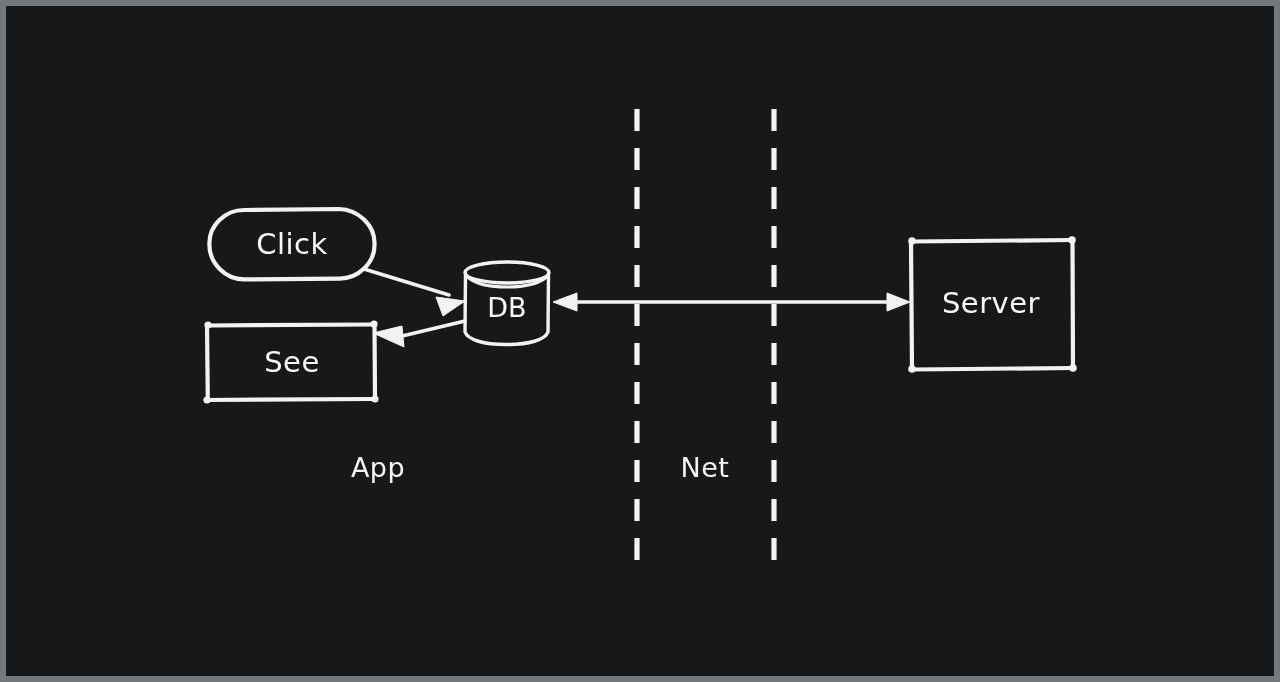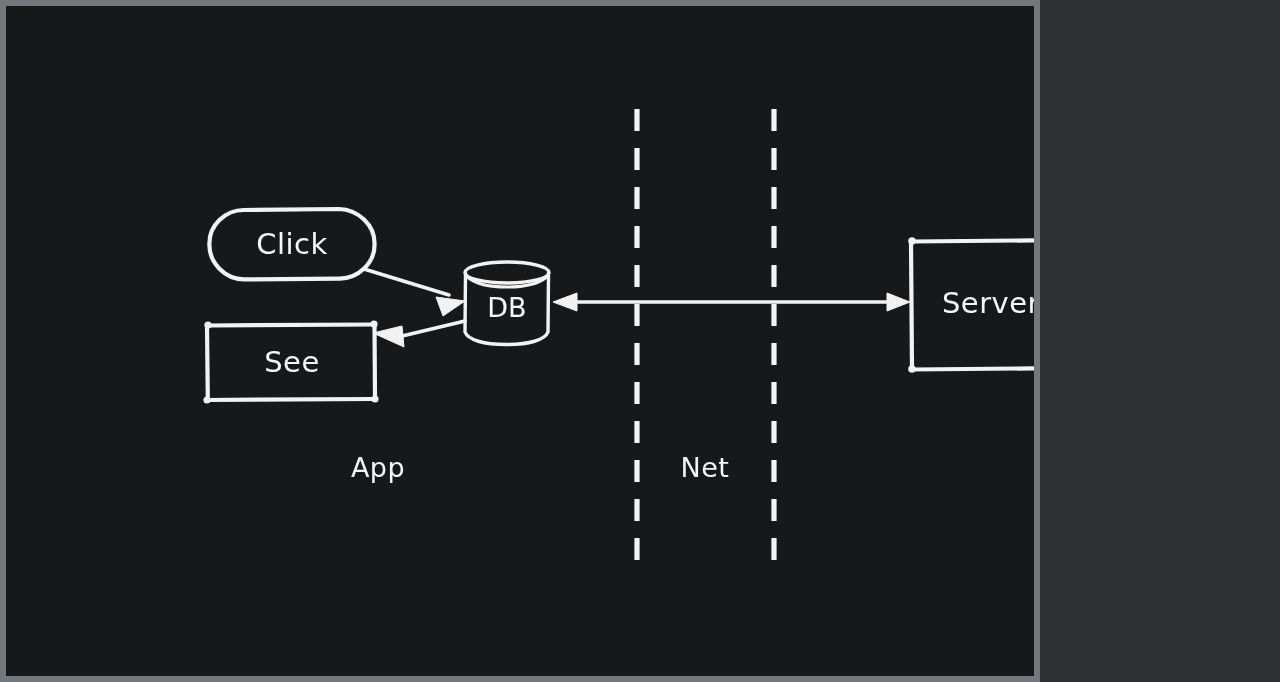--- a/index.html
+++ b/index.html
@@ -9,21 +9,21 @@
     background: #2e3033;
   }
   body {
     width: 1280px;
     height: 682px;
     overflow: hidden;
     font-family: "DejaVu Sans", sans-serif;
   }
   #canvas-frame {
     position: relative;
-    width: 1040px;
+    width: 1280px;
     height: 682px;
     box-sizing: border-box;
     border: 6px solid #73787d;
     background: #16181a;
     overflow: hidden;
   }
   #diagram-svg {
     position: absolute;
     left: 0;
     top: 0;

